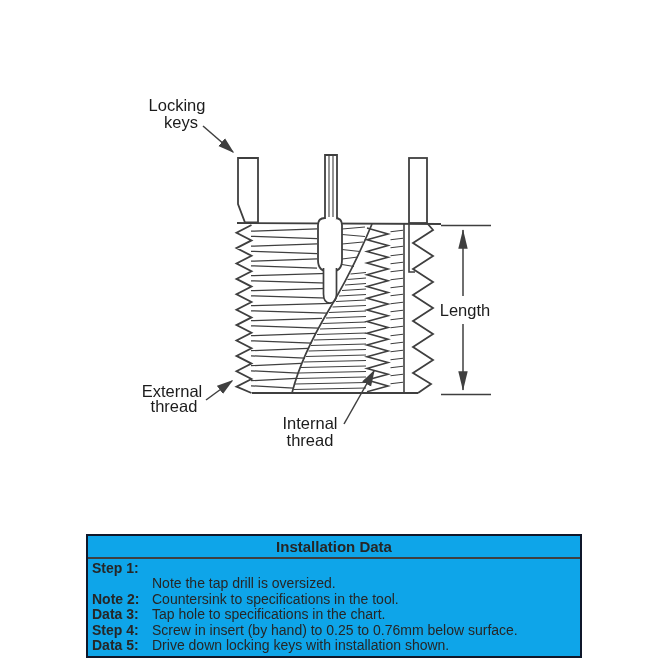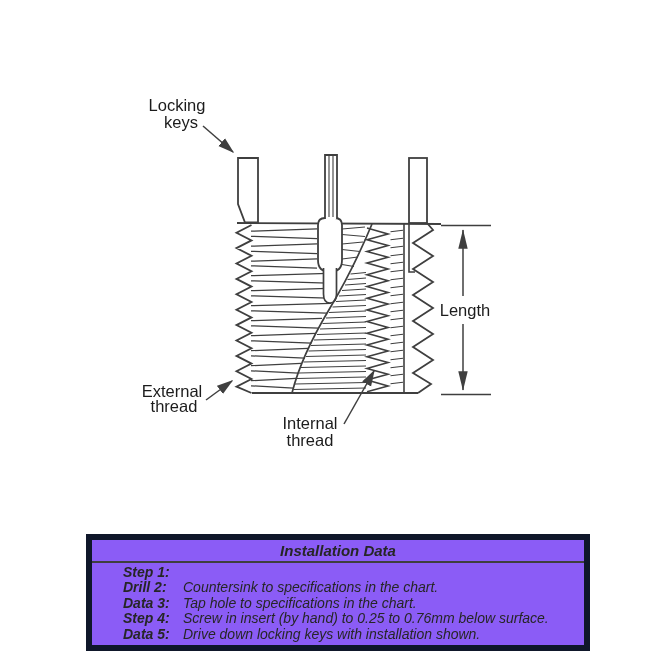--- a/index.html
+++ b/index.html
@@ -1,25 +1,25 @@
 <!DOCTYPE html>
 <html><head>
 <meta charset="utf-8">
 <style>
   html,body{margin:0;padding:0;background:#ffffff;}
   .stage{position:relative;width:664px;height:670px;background:#fff;overflow:hidden;
          font-family:"Liberation Sans",sans-serif;}
   svg{position:absolute;left:0;top:0;}
   svg text{font-family:"Liberation Sans",sans-serif;font-size:16.5px;fill:#1c1c1c;}
-  .datatable{position:absolute;left:86px;top:534px;width:492px;border:6px solid #0f172a;
-             background:#8b5cf6;color:#262626;font-style:italic;}
+  .datatable{position:absolute;left:86px;top:534px;width:492px;border:2px solid #0f172a;
+             background:#0ea5e9;color:#262626;}
   .t-title{font-size:15px;font-weight:bold;text-align:center;line-height:19px;
            padding:1px 0;border-bottom:2px solid #3f3f3f;}
   .t-body{padding:2px 2px 3px 4px;}
-  .trow{display:flex;font-size:14px;line-height:15.4px;white-space:nowrap;margin-left:27px;}
+  .trow{display:flex;font-size:14px;line-height:15.4px;white-space:nowrap;}
   .lbl{font-weight:bold;flex:0 0 60px;}
   .txt{flex:1;}
 </style>
 </head>
 <body>
 
 <div class="stage">
 
   <svg width="670" height="520" viewBox="0 0 670 520">
     <defs>
@@ -105,22 +105,26 @@
     <text x="310" y="446" text-anchor="middle">thread</text>
   </svg>
 
   <div class="datatable">
     <div class="t-title">Installation Data</div>
     <div class="t-body">
       <div class="trow">
         <span class="lbl">Step 1:</span>
       </div>
       <div class="trow">
-        <span class="lbl">Drill 2:</span>
-        <span class="txt">Countersink to specifications in the chart.</span>
+        <span class="lbl"></span>
+        <span class="txt">Note the tap drill is oversized.</span>
+      </div>
+      <div class="trow">
+        <span class="lbl">Note 2:</span>
+        <span class="txt">Countersink to specifications in the tool.</span>
       </div>
       <div class="trow">
         <span class="lbl">Data 3:</span>
         <span class="txt">Tap hole to specifications in the chart.</span>
       </div>
       <div class="trow">
         <span class="lbl">Step 4:</span>
         <span class="txt">Screw in insert (by hand) to 0.25 to 0.76mm below surface.</span>
       </div>
       <div class="trow">

